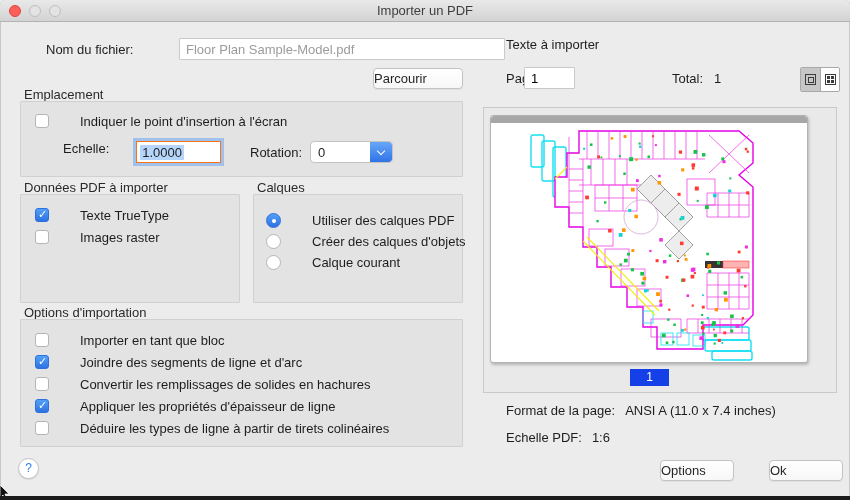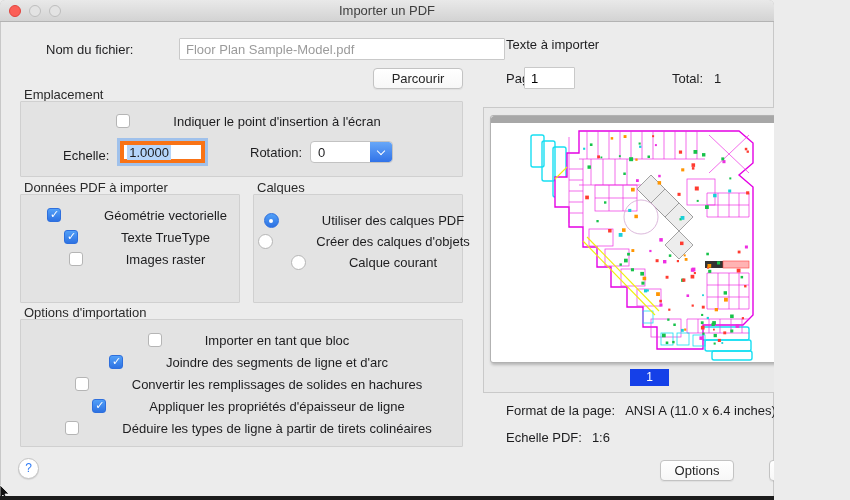--- a/index.html
+++ b/index.html
@@ -1,62 +1,62 @@
 <!DOCTYPE html>
 <html><head>
 <meta charset="utf-8">
 <style>
   * { margin:0; padding:0; box-sizing:border-box; }
   html,body { width:850px; height:500px; }
   body { font-family:"Liberation Sans","DejaVu Sans",sans-serif; font-size:13px; color:#1d1d1f; background:#ececec; }
-  .window { position:relative; width:774px; height:500px; background:#ececec; overflow:hidden;
+  .window { position:relative; width:850px; height:500px; background:#ececec; overflow:hidden;
             border-radius:5px 5px 0 0; box-shadow:inset 0 0 0 1px rgba(0,0,0,.15); }
 
   
   .titlebar { position:absolute; left:0; top:0; width:100%; height:22px;
               background:linear-gradient(#e9e9e9,#d3d3d3); border-bottom:1px solid #b3b3b3;
               border-radius:5px 5px 0 0; }
   .title { position:absolute; width:100%; text-align:center; top:3px; font-size:13px; color:#3e3e3e; }
   .lights { position:absolute; left:9px; top:5px; display:flex; gap:8px; }
   .light { width:12px; height:12px; border-radius:50%; }
   .light.red  { background:#fb5f57; border:1px solid #e0443e; }
   .light.dis  { background:#e3e3e3; border:1px solid #bdbdbd; }
 
   
   .lbl { white-space:nowrap;margin-left:24px; }
   .btn { position:absolute; height:21px; background:linear-gradient(#ffffff,#f7f7f7);
          border:1px solid #c3c3c3; border-radius:4px; font-size:13px; color:#262626;
-         text-align:center; line-height:19px; box-shadow:0 1px 1px rgba(0,0,0,.06); cursor:default; }
+         text-align:left; line-height:19px; box-shadow:0 1px 1px rgba(0,0,0,.06); cursor:default; }
   .group { position:absolute; }
   .group > .gtitle { position:absolute; left:4px; top:0; font-size:13px; color:#2a2a2a; }
   .group > .gbox { position:absolute; left:0; right:0; top:14px; bottom:0;
                    background:#e3e3e3; border:1px solid #d0d0d0; border-radius:1px; }
-  .ck-row, .rd-row { display:flex; align-items:center; gap:19px; height:22px; padding-left:14px;justify-content:center; }
+  .ck-row, .rd-row { display:flex; align-items:center; gap:7px; height:22px; padding-left:14px; }
   .rd-row { height:21px; padding-left:12px; }
   .ck-row.indent { padding-left:43px; }
   .cb { position:relative; flex:none; width:14px; height:14px; border:1px solid #b5b5b5; border-radius:3px; background:#fff; }
   .cb.on { background:linear-gradient(#52a0f8,#2e72e2); border-color:#2e6fdd; }
   .cb.on::after { content:"✓"; position:absolute; left:2px; top:-1px; color:#fff; font-size:11px; font-weight:bold; }
   .rb { position:relative; flex:none; width:15px; height:15px; border:1px solid #b5b5b5; border-radius:50%; background:#fff; }
   .rb.on { background:linear-gradient(#52a0f8,#2e72e2); border-color:#2e6fdd; }
   .rb.on::after { content:""; position:absolute; left:4.5px; top:4.5px; width:4px; height:4px; border-radius:50%; background:#fff; }
 
   .tfield { background:#fff; border:1px solid #c9c9c9; border-radius:1px; font-size:13px; padding:0 6px;
             font-family:"Liberation Sans","DejaVu Sans",sans-serif; }
 
   
   .file-label { position:absolute; left:22px; top:42px; }
   .file-input { position:absolute; left:134px; top:38px; width:326px; height:22px; color:#9b9b9b;margin-left:45px; }
   .browse-btn { left:373px; top:68px; width:90px; }
 
   
   .g-emplacement { left:20px; top:87px; width:443px; height:90px; }
   .g-emplacement .ck-row { margin-top:8px; }
-  .echelle-row { position:absolute; left:18px; top:39px; display:flex; align-items:flex-end; }
-  .scale-input { width:85px; height:22px; margin-left:11px; border:4px solid #f97316; background:#fff;
+  .echelle-row { position:absolute; left:18px; top:39px; display:flex; align-items:flex-start; }
+  .scale-input { width:85px; height:22px; margin-left:27px; border:1px solid #f97316; background:#fff;
                  box-shadow:0 0 0 3px rgba(105,165,243,.55); display:flex; align-items:center; padding:0 3px; }
   .scale-input .sel { background:#b5d5fa; padding:0 2px; }
   .rotation-row { position:absolute; left:205px; top:39px; display:flex; align-items:center; }
   .dropdown { margin-left:8px; width:83px; height:22px; background:#fff; border:1px solid #c2c2c2;
               border-radius:4px; display:flex; align-items:center; position:relative; overflow:hidden; }
   .dropdown .val { padding-left:7px; flex:1; }
   .dropdown .cap { width:22px; height:100%; background:linear-gradient(#67a7f8,#3173e8);
                    display:flex; align-items:center; justify-content:center; border-radius:0 3px 3px 0; }
   .chev { width:6px; height:6px; border-right:1.6px solid #fff; border-bottom:1.6px solid #fff;
           transform:rotate(45deg); margin-top:-3px; }
@@ -146,24 +146,20 @@
               <span class="chev"></span>
             </span>
         </div>
       </div>
     </div>
   </div>
 
   <div class="group g-donnees">
     <span class="gtitle">Données PDF à importer</span>
     <div class="gbox">
-      <div class="ck-row">
-        <span class="cb on"></span>
-        <span class="lbl">Géométrie vectorielle</span>
-      </div>
       <div class="ck-row">
         <span class="cb on"></span>
         <span class="lbl">Texte TrueType</span>
       </div>
       <div class="ck-row">
         <span class="cb"></span>
         <span class="lbl">Images raster</span>
       </div>
     </div>
   </div>
@@ -412,21 +408,21 @@
             <rect x="132.6" y="12.1" width="2.9" height="2.9" fill="#ff9500"></rect>
             <rect x="249.6" y="152.9" width="2.5" height="2.5" fill="#17c24a"></rect>
           </g>
       </svg>
     </div>
     <div class="pv-badge">1</div>
   </div>
 
   <div class="fmt-row1">
     <span class="lbl">Format de la page:</span>
-    <span class="lbl v">ANSI A (11.0 x 6.4 inches)</span>
+    <span class="lbl v">ANSI A (11.0 x 7.4 inches)</span>
   </div>
   <div class="fmt-row2">
     <span class="lbl">Echelle PDF:</span>
     <span class="lbl v">1:6</span>
   </div>
 
   <div class="help-btn">?</div>
   <div class="btn cancel-btn">Options</div>
   <div class="btn ok-btn">Ok</div>
 

